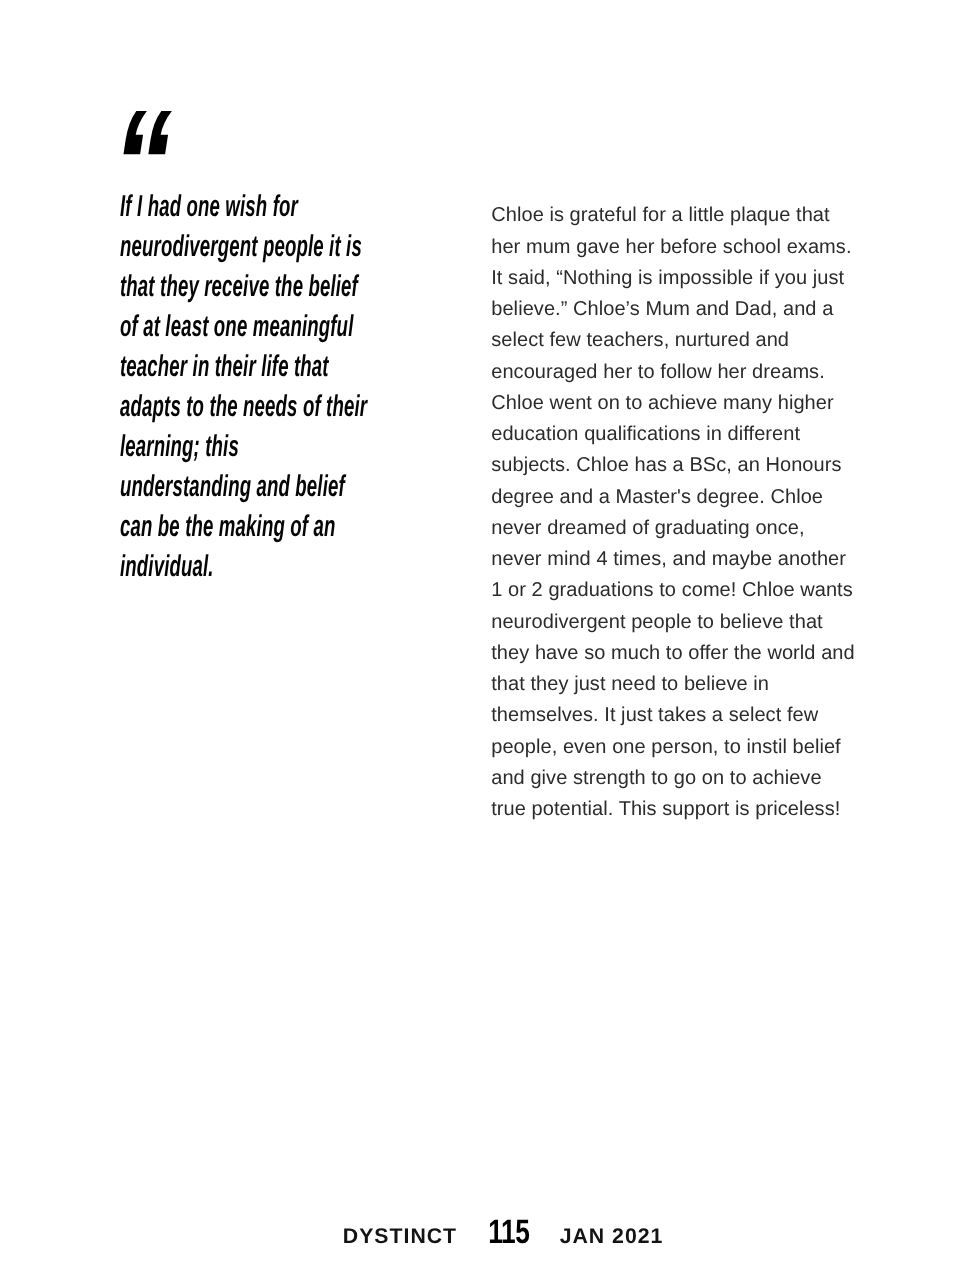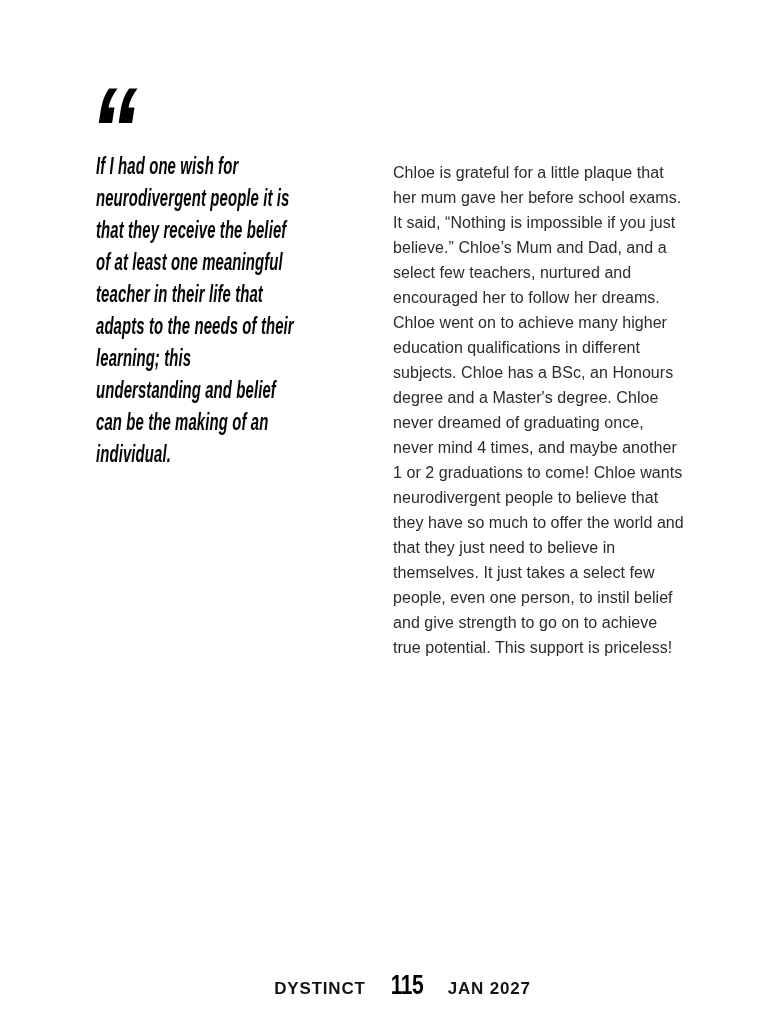--- a/index.html
+++ b/index.html
@@ -105,16 +105,16 @@
 individual.</div>
   </section>
 
   <section>
     <p class="body-text">Chloe is grateful for a little plaque that her mum gave her before school exams. It said, “Nothing is impossible if you just believe.” Chloe’s Mum and Dad, and a select few teachers, nurtured and encouraged her to follow her dreams. Chloe went on to achieve many higher education qualifications in different subjects. Chloe has a BSc, an Honours degree and a Master's degree. Chloe never dreamed of graduating once, never mind 4 times, and maybe another 1 or 2 graduations to come! Chloe wants neurodivergent people to believe that they have so much to offer the world and that they just need to believe in themselves. It just takes a select few people, even one person, to instil belief and give strength to go on to achieve true potential. This support is priceless!</p>
   </section>
 
   <footer class="footer">
     <span class="mag">DYSTINCT</span>
     <span class="pagenum">115</span>
-    <span class="issue">JAN 2027</span>
+    <span class="issue">JAN 2021</span>
   </footer>
 
 </div>
 
 </body></html>

